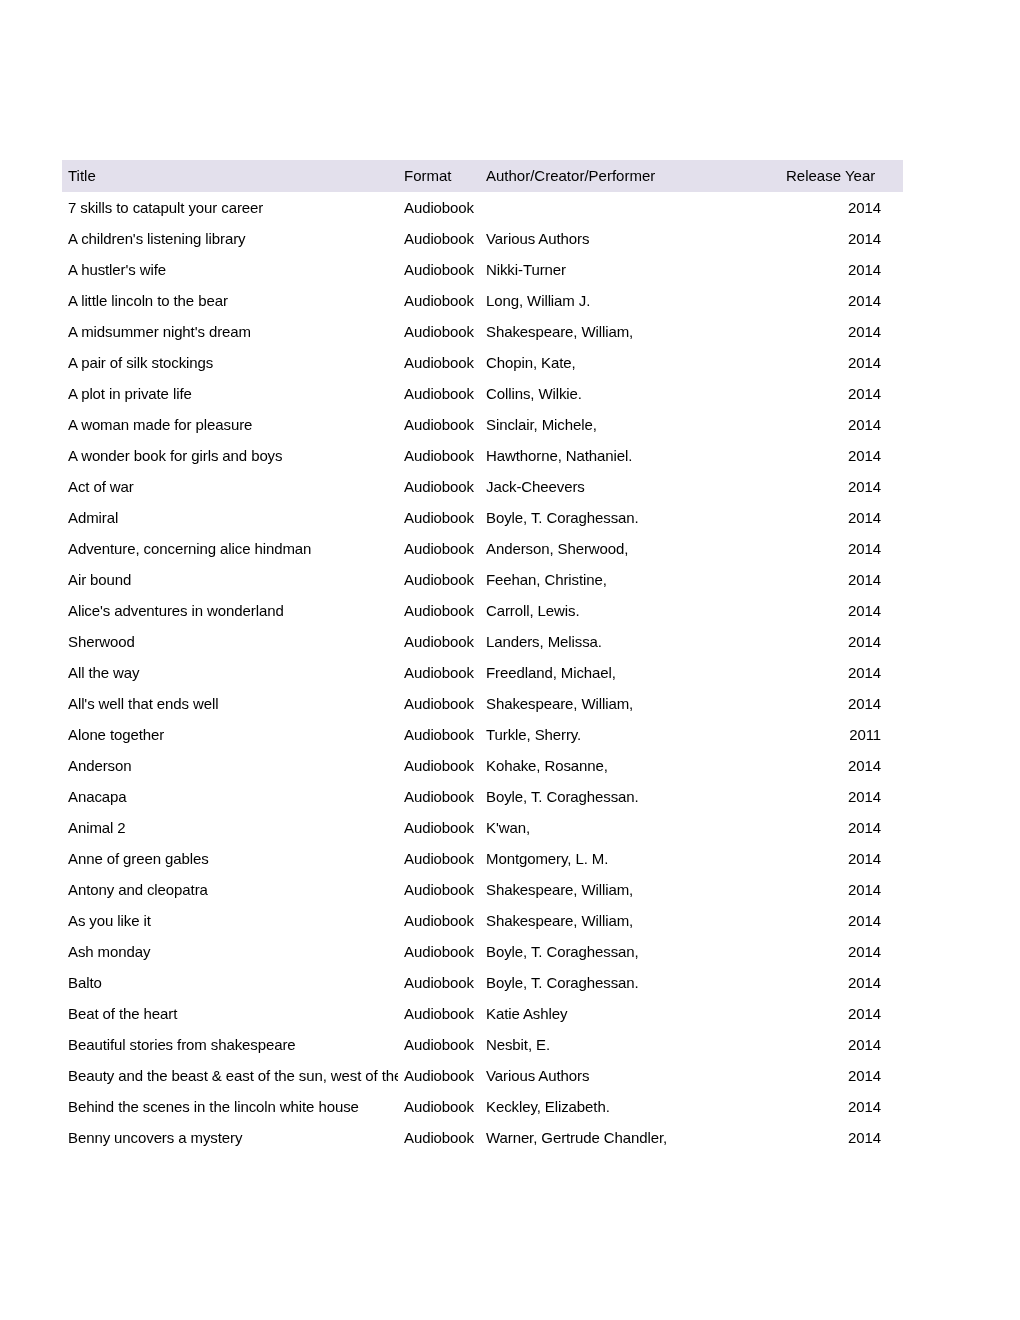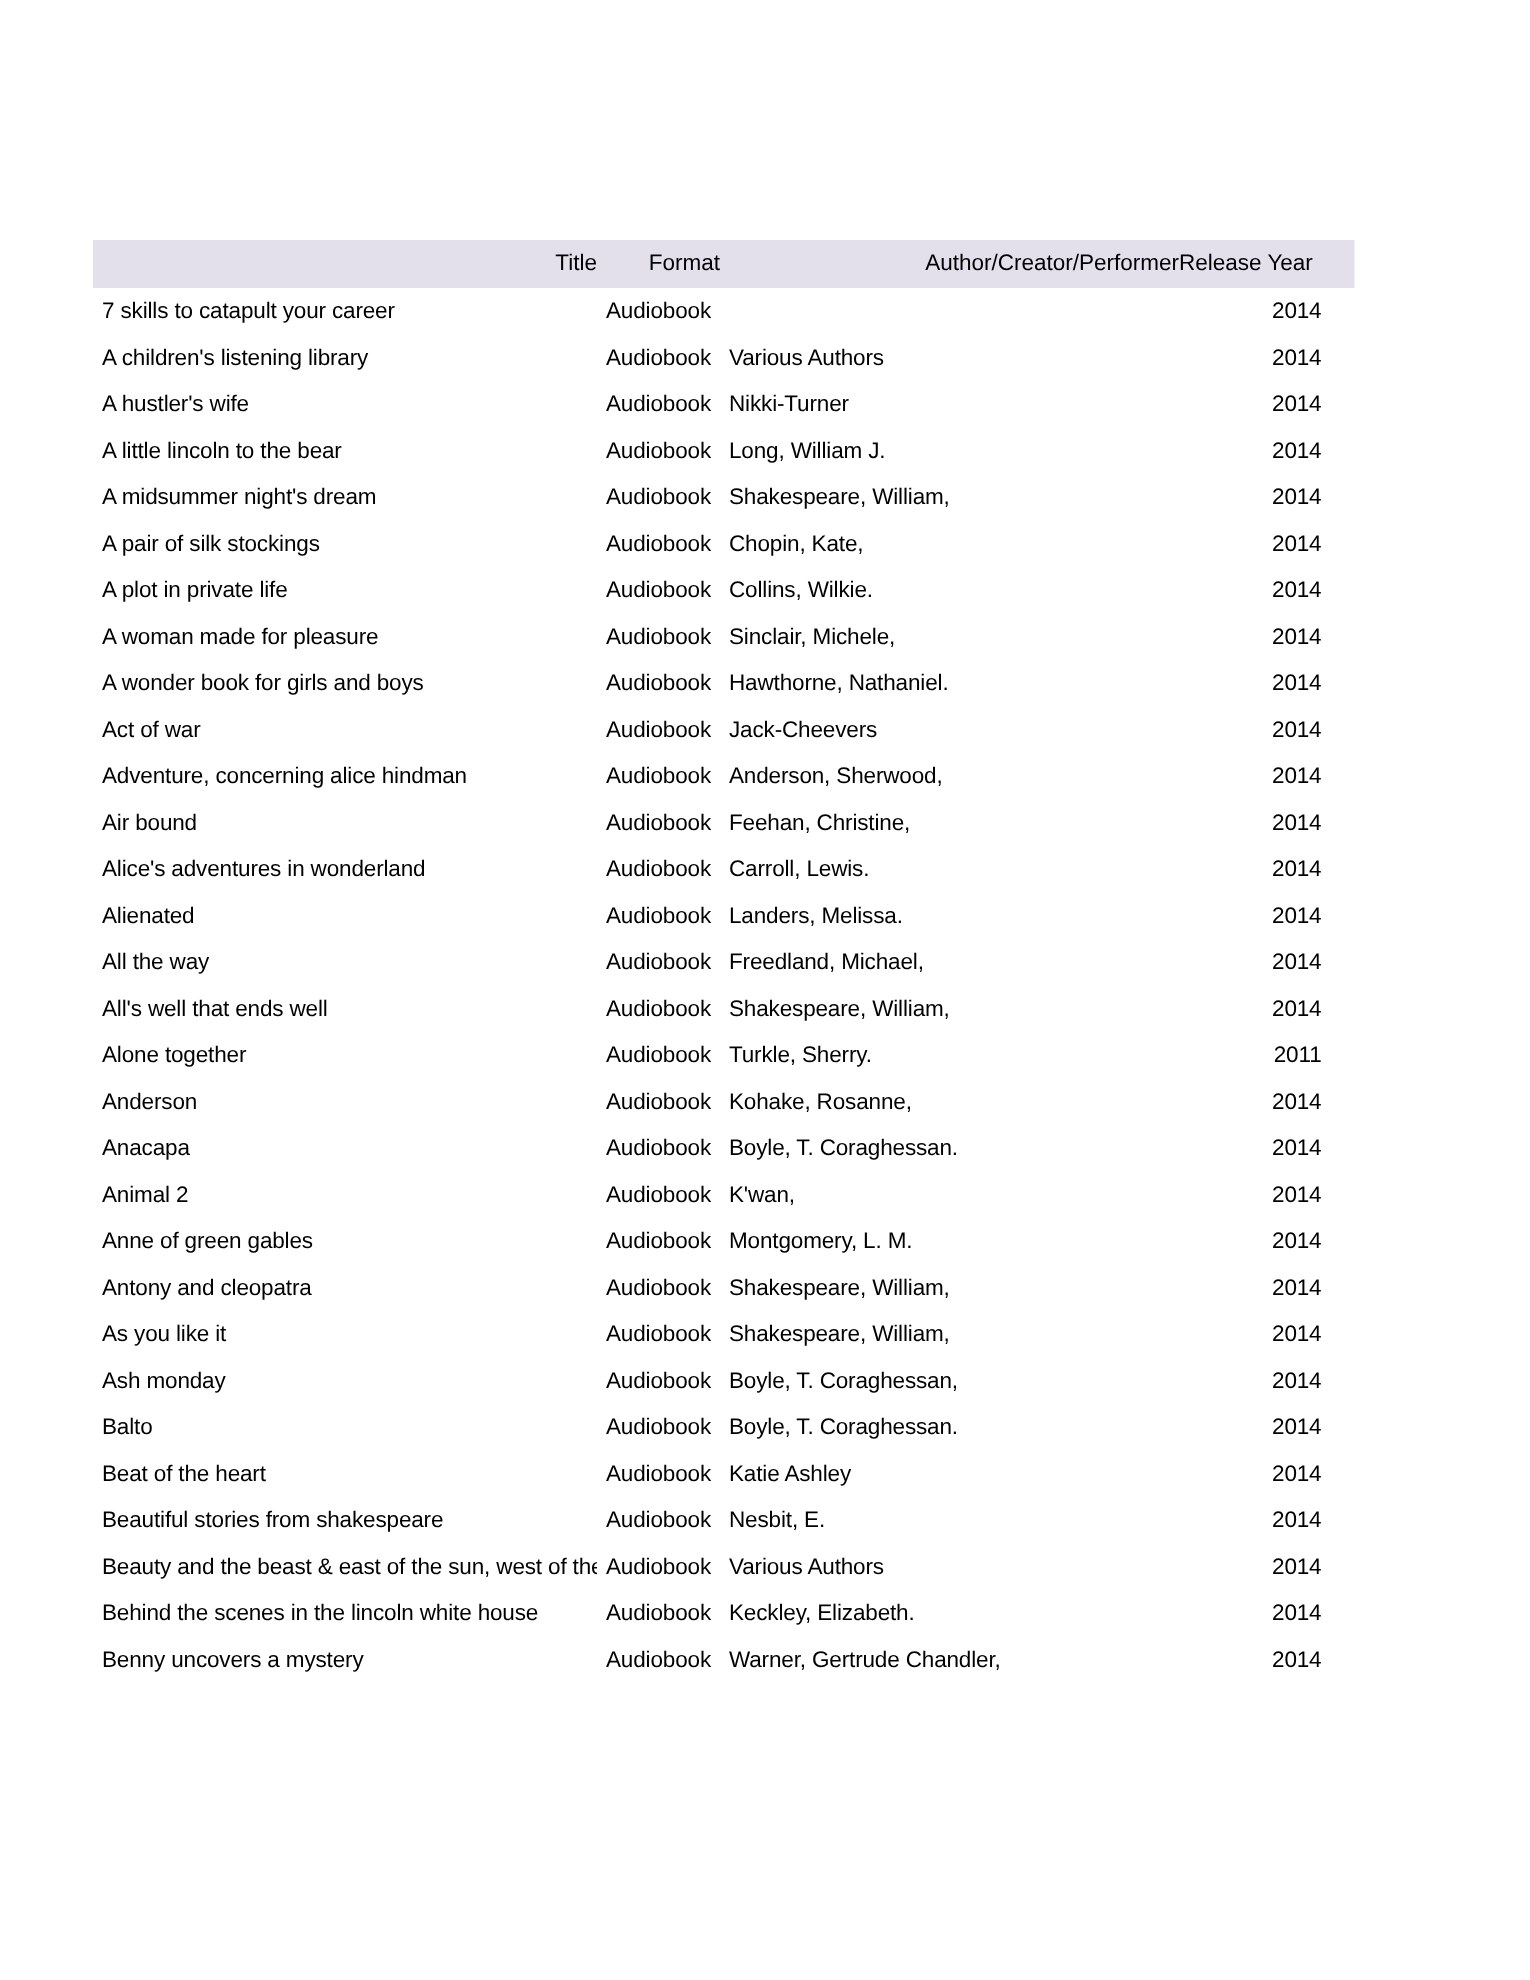--- a/index.html
+++ b/index.html
@@ -27,21 +27,21 @@
   }
 
   #catalog-table col.col-title   { width: 336px; }
   #catalog-table col.col-format  { width: 82px; }
   #catalog-table col.col-author  { width: 306px; }
   #catalog-table col.col-year    { width: 117px; }
 
   #catalog-table thead th {
     background: #e3e0ec;
     font-weight: normal;
-    text-align: right;
+    text-align: left;
     padding: 6px 0 7px 6px;
     height: 19px;
     vertical-align: middle;
     white-space: nowrap;
     overflow: hidden;
   }
   #catalog-table thead th.th-year {
     text-align: left;
     padding-left: 0;
     padding-right: 22px;
@@ -138,39 +138,45 @@
         <td class="td-author">Hawthorne, Nathaniel.</td>
         <td class="td-year">2014</td>
       </tr>
       <tr>
         <td class="td-title">Act of war</td>
         <td class="td-format">Audiobook</td>
         <td class="td-author">Jack-Cheevers</td>
         <td class="td-year">2014</td>
       </tr>
       <tr>
+        <td class="td-title">Admiral</td>
+        <td class="td-format">Audiobook</td>
+        <td class="td-author">Boyle, T. Coraghessan.</td>
+        <td class="td-year">2014</td>
+      </tr>
+      <tr>
         <td class="td-title">Adventure, concerning alice hindman</td>
         <td class="td-format">Audiobook</td>
         <td class="td-author">Anderson, Sherwood,</td>
         <td class="td-year">2014</td>
       </tr>
       <tr>
         <td class="td-title">Air bound</td>
         <td class="td-format">Audiobook</td>
         <td class="td-author">Feehan, Christine,</td>
         <td class="td-year">2014</td>
       </tr>
       <tr>
         <td class="td-title">Alice's adventures in wonderland</td>
         <td class="td-format">Audiobook</td>
         <td class="td-author">Carroll, Lewis.</td>
         <td class="td-year">2014</td>
       </tr>
       <tr>
-        <td class="td-title">Alienated</td>
+        <td class="td-title">Sherwood</td>
         <td class="td-format">Audiobook</td>
         <td class="td-author">Landers, Melissa.</td>
         <td class="td-year">2014</td>
       </tr>
       <tr>
         <td class="td-title">All the way</td>
         <td class="td-format">Audiobook</td>
         <td class="td-author">Freedland, Michael,</td>
         <td class="td-year">2014</td>
       </tr>

